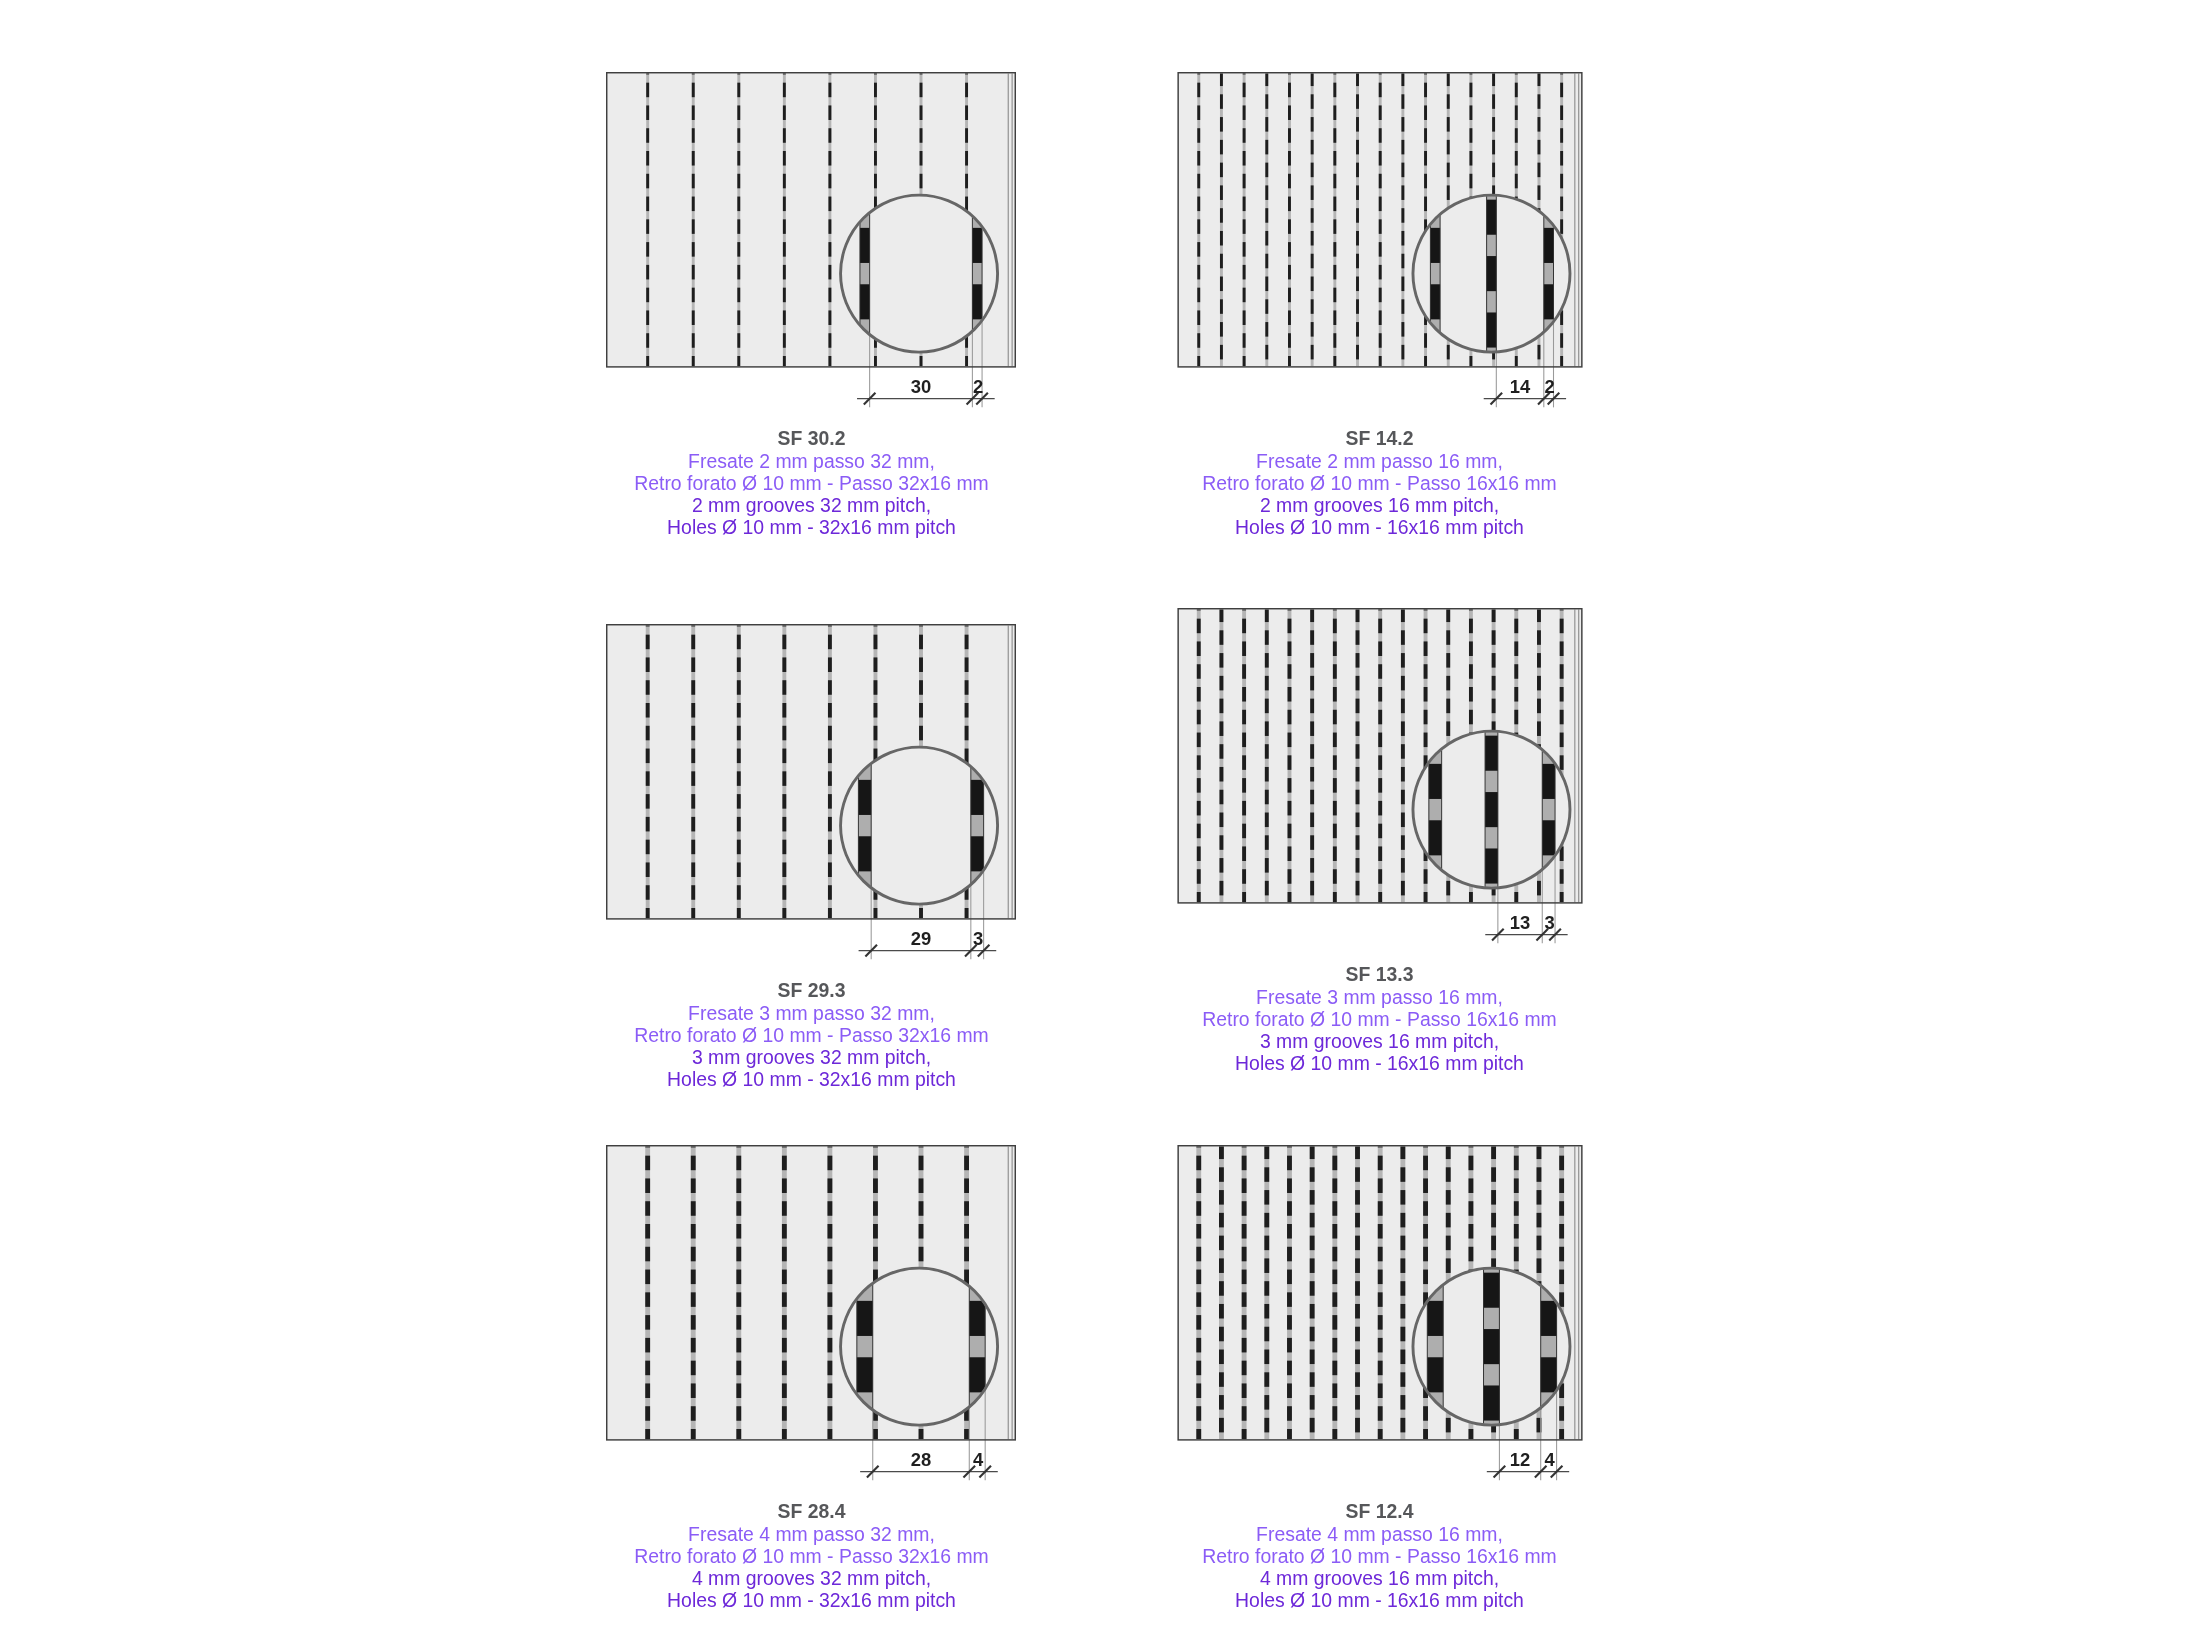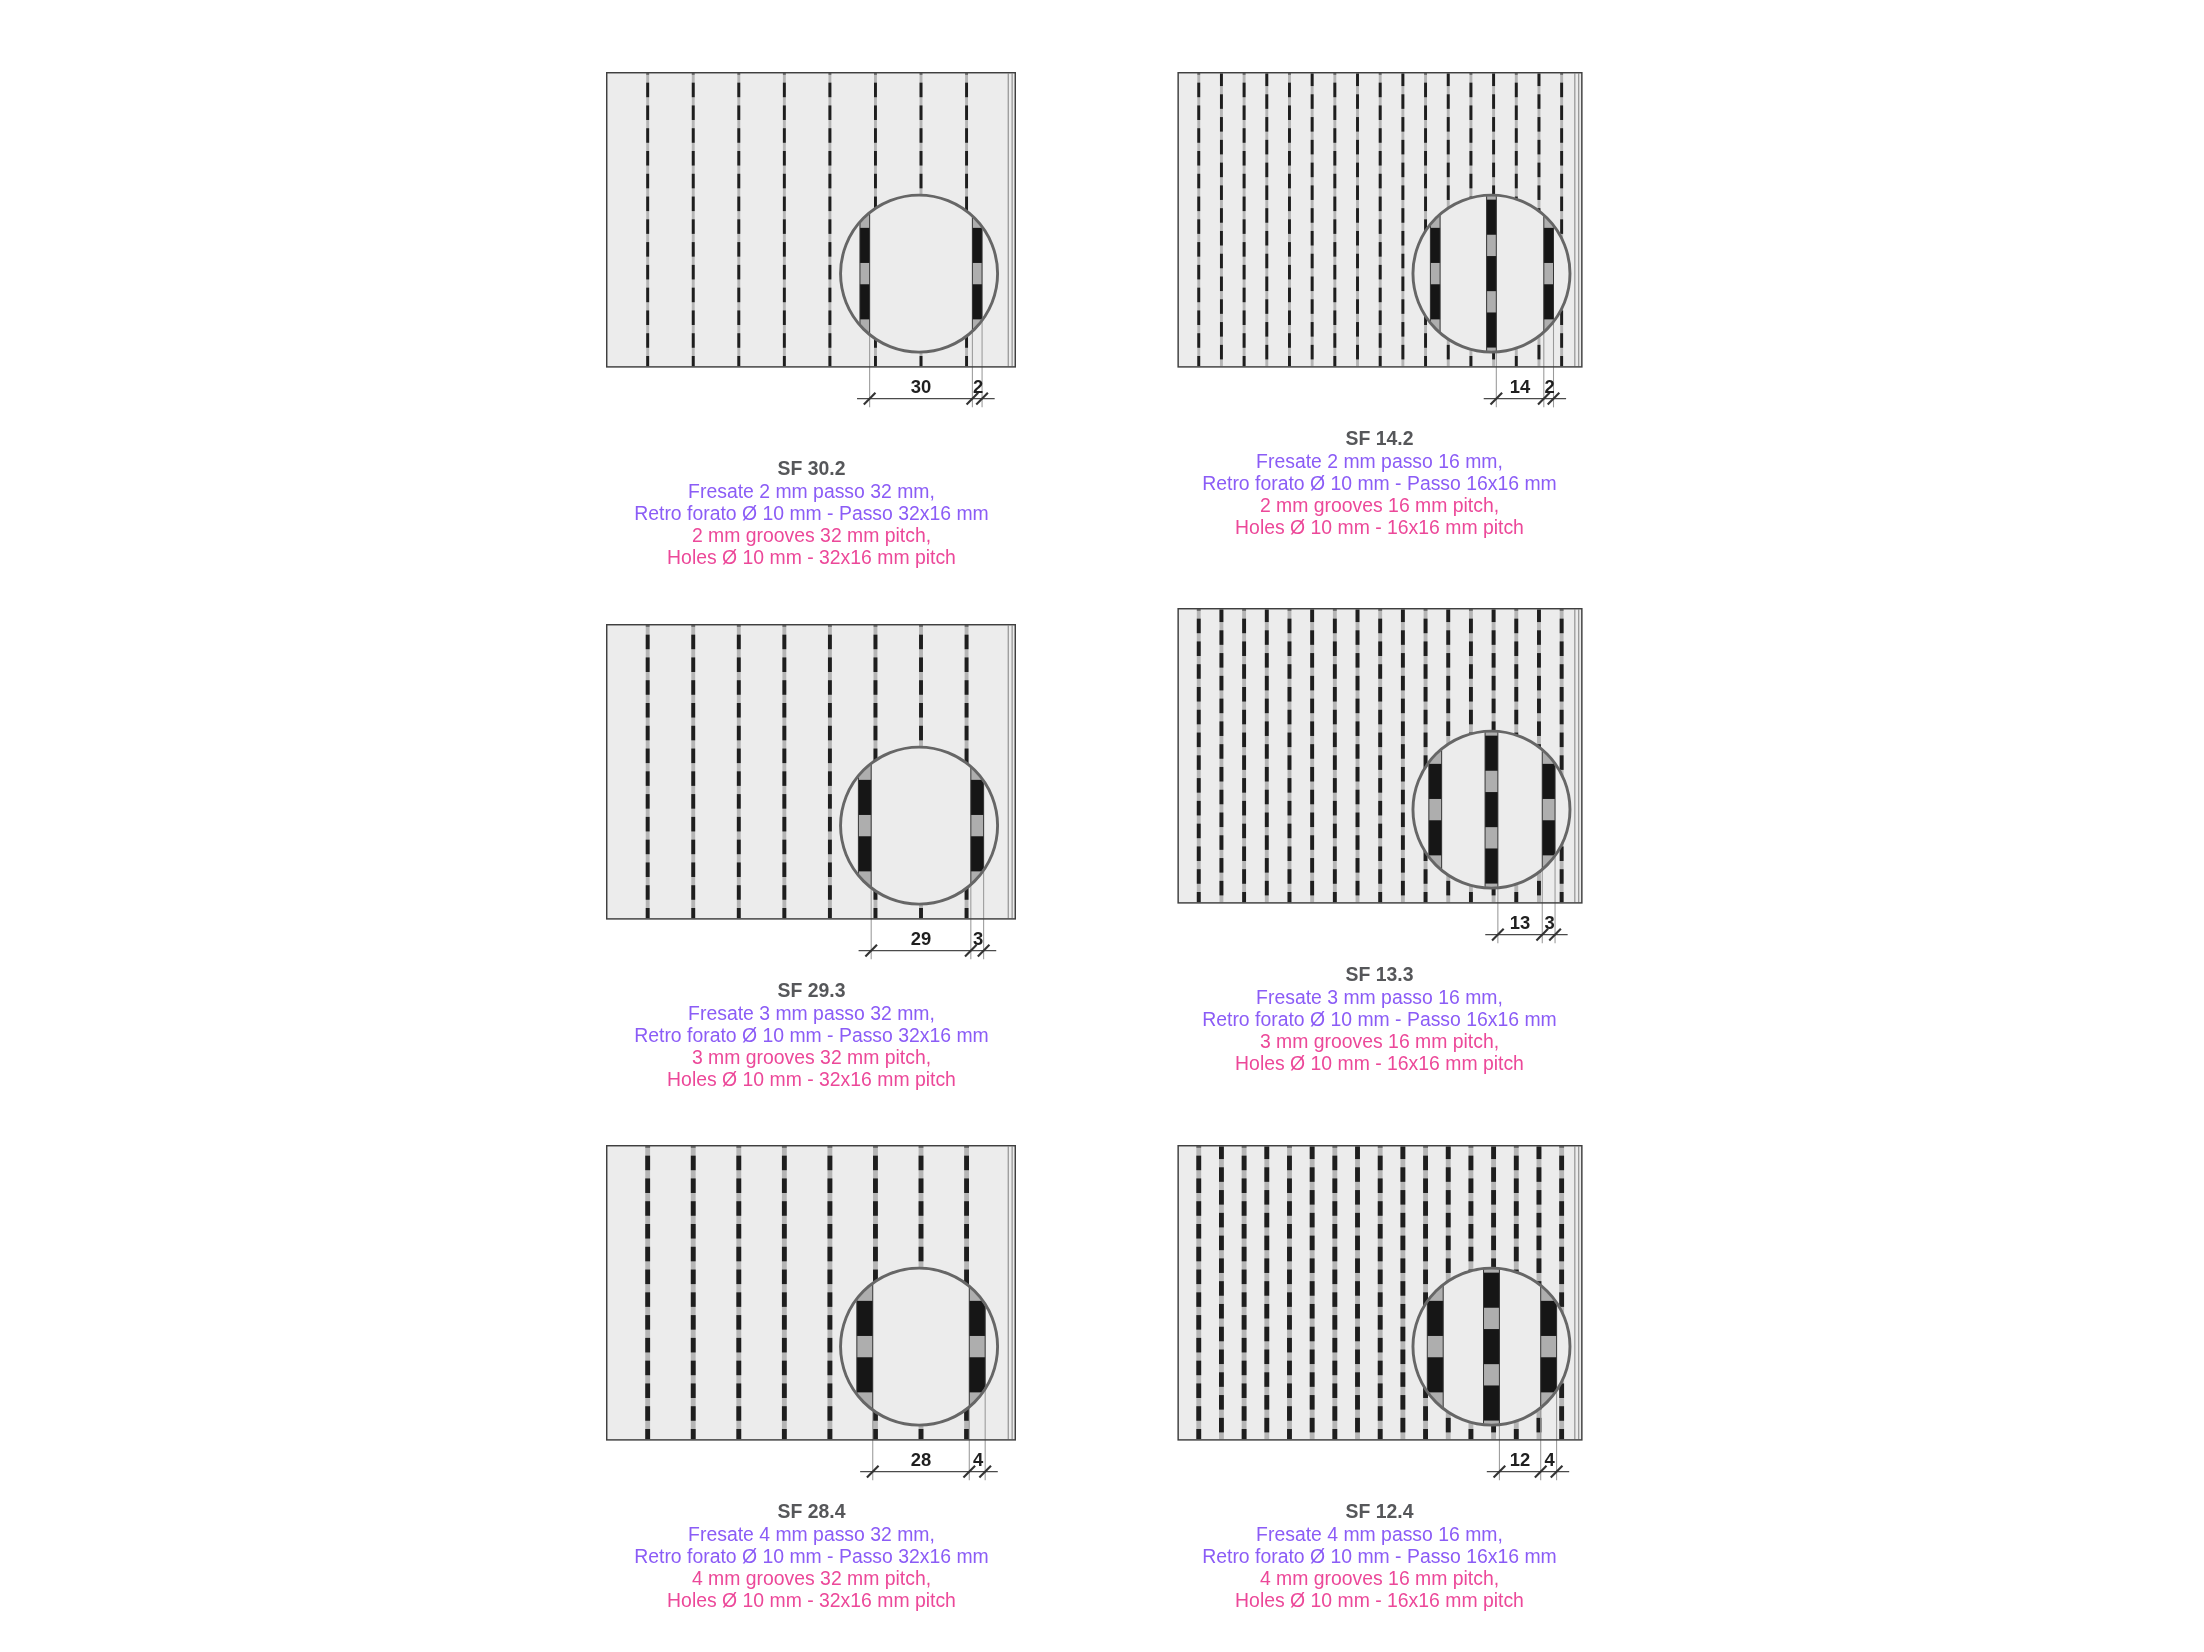--- a/index.html
+++ b/index.html
@@ -20,21 +20,21 @@
     line-height:22px;
     font-size:19.4px;
   }
   .cap-title{
     font-weight:700;
     color:#56575a;
     font-size:19.4px;
     margin-bottom:1px;
   }
   .cap-it{color:#8b5cf6;}
-  .cap-en{color:#ec4899;}
+  .cap-en{color:#6d28d9;}
 </style>
 </head>
 <body>
 
 <div id="sheet">
 
   <div class="cell" style="left:606px;top:72px;width:410px;height:485px;">
     <div class="drawing" id="draw-0"><svg width="410" height="347" viewBox="0 0 423 358">
           <rect x="0.75" y="0.75" width="421.5" height="303.5" fill="#ececec"></rect>
           <g>
@@ -220,21 +220,21 @@
           <rect x="0.75" y="0.75" width="421.5" height="303.5" fill="none" stroke="#3f3f3f" stroke-width="1.5"></rect>
           <g>
             <line x1="259.00" y1="337" x2="401.00" y2="337" stroke="#4a4a4a" stroke-width="1.2"></line>
             <line x1="266.00" y1="343" x2="278.00" y2="331" stroke="#333333" stroke-width="2.2"></line>
             <line x1="372.00" y1="343" x2="384.00" y2="331" stroke="#333333" stroke-width="2.2"></line>
             <line x1="382.00" y1="343" x2="394.00" y2="331" stroke="#333333" stroke-width="2.2"></line>
             <text x="325.00" y="331" text-anchor="middle" font-size="19" font-weight="bold" fill="#1f1f1f" font-family="&quot;Liberation Sans&quot;,&quot;DejaVu Sans&quot;,sans-serif">30</text>
             <text x="384.00" y="331" text-anchor="middle" font-size="19" font-weight="bold" fill="#1f1f1f" font-family="&quot;Liberation Sans&quot;,&quot;DejaVu Sans&quot;,sans-serif">2</text>
           </g>
         </svg></div>
-    <div class="caption" style="left:-66px;margin-top:30px;">
+    <div class="caption" style="left:-66px;">
       <div class="cap-title">SF 30.2</div>
       <div class="cap-it">Fresate 2 mm passo 32 mm,</div>
       <div class="cap-it">Retro forato Ø 10 mm - Passo 32x16 mm</div>
       <div class="cap-en">2 mm grooves 32 mm pitch,</div>
       <div class="cap-en">Holes Ø 10 mm - 32x16 mm pitch</div>
     </div>
   </div>
 
   <div class="cell" style="left:1177px;top:72px;width:406px;height:485px;">
     <div class="drawing" id="draw-1"><svg width="406" height="347" viewBox="0 0 418 358">

